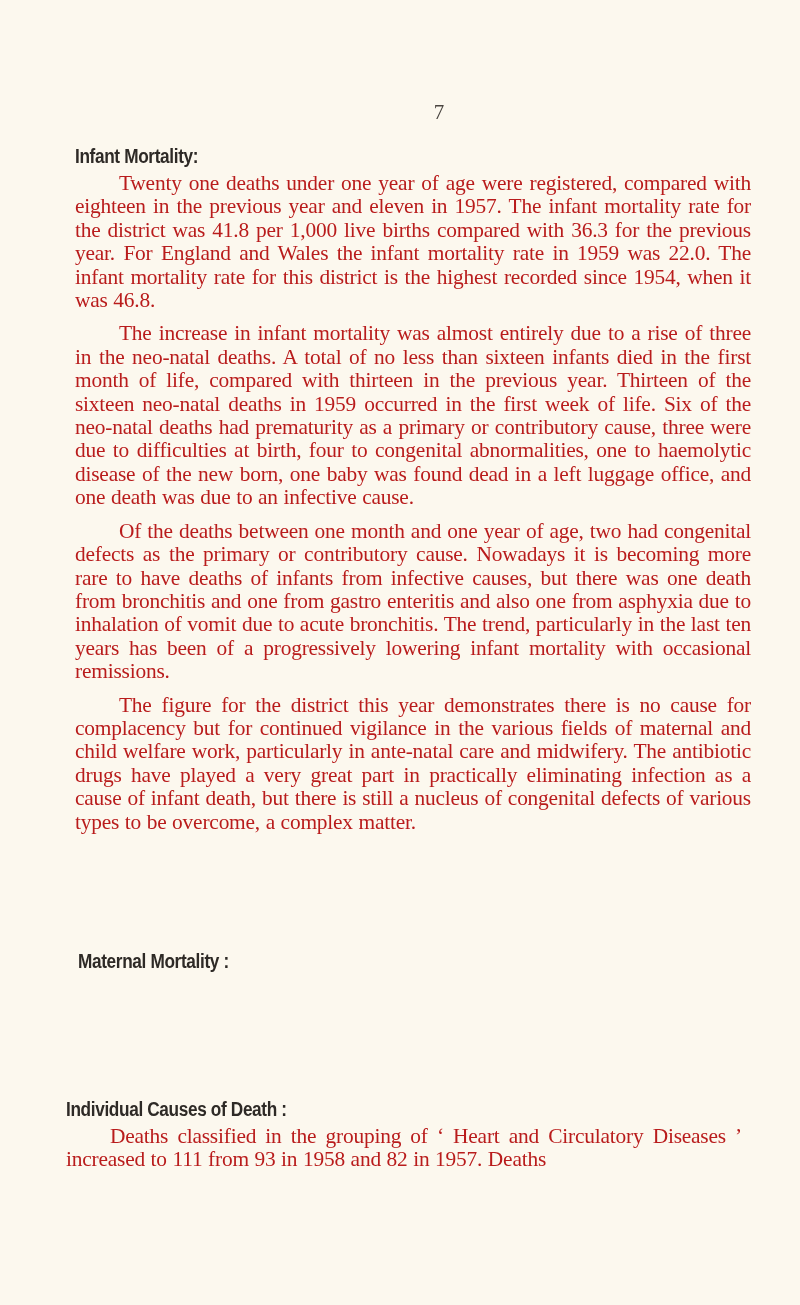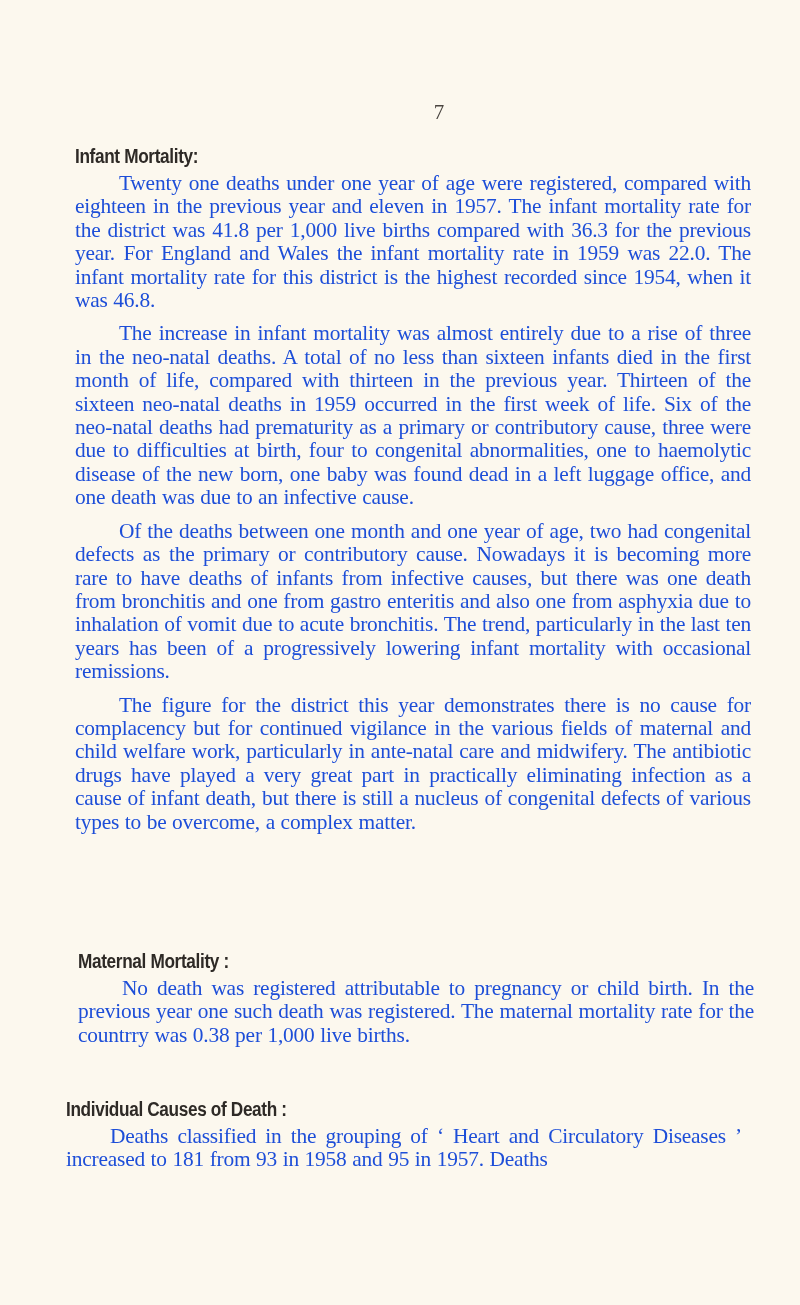--- a/index.html
+++ b/index.html
@@ -38,21 +38,21 @@
       transform: scaleX(0.86);
       transform-origin: left center;
       margin: 0;
     }
     .para {
       font-size: 21.4px;
       line-height: 23.4px;
       text-align: justify;
       margin: 0 0 10px 0;
       text-indent: 44px;
-      color: #1d4ed8;
+      color: #b91c1c;
       letter-spacing: -0.2px;
       word-spacing: 0.5px;
     }
     #sec-infant { position: absolute; top: 145px; left: 9px; width: 676px; }
     #sec-infant .section-heading { margin-bottom: 4px; }
     #sec-maternal { position: absolute; top: 950px; left: 12px; width: 676px; }
     #sec-maternal .section-heading { margin-bottom: 4px; }
     #sec-causes { position: absolute; top: 1098px; left: 0; width: 676px; }
     #sec-causes .section-heading { margin-bottom: 4px; }
   </style>
@@ -65,20 +65,19 @@
   <section id="sec-infant">
     <h2 class="section-heading">Infant Mortality:</h2>
     <p class="para">Twenty one deaths under one year of age were registered, compared with eighteen in the previous year and eleven in 1957. The infant mortality rate for the district was 41.8 per 1,000 live births compared with 36.3 for the previous year. For England and Wales the infant mortality rate in 1959 was 22.0. The infant mortality rate for this district is the highest recorded since 1954, when it was 46.8.</p>
     <p class="para">The increase in infant mortality was almost entirely due to a rise of three in the neo-natal deaths. A total of no less than sixteen infants died in the first month of life, compared with thirteen in the previous year. Thirteen of the sixteen neo-natal deaths in 1959 occurred in the first week of life. Six of the neo-natal deaths had prematurity as a primary or contributory cause, three were due to difficulties at birth, four to congenital abnormalities, one to haemolytic disease of the new born, one baby was found dead in a left luggage office, and one death was due to an infective cause.</p>
     <p class="para">Of the deaths between one month and one year of age, two had congenital defects as the primary or contributory cause. Nowadays it is becoming more rare to have deaths of infants from infective causes, but there was one death from bronchitis and one from gastro enteritis and also one from asphyxia due to inhalation of vomit due to acute bronchitis. The trend, particularly in the last ten years has been of a progressively lowering infant mortality with occasional remissions.</p>
     <p class="para">The figure for the district this year demonstrates there is no cause for complacency but for continued vigilance in the various fields of maternal and child welfare work, particularly in ante-natal care and midwifery. The antibiotic drugs have played a very great part in practically eliminating infection as a cause of infant death, but there is still a nucleus of congenital defects of various types to be overcome, a complex matter.</p>
   </section>
 
   <section id="sec-maternal">
     <h2 class="section-heading">Maternal Mortality :</h2>
-    <p class="para">No death was registered attributable to pregnancy or child birth. In the previous year one such death was registered. The maternal mortality rate for the countrry was 0.38 per 1,000 live births.</p>
   </section>
 
   <section id="sec-causes">
     <h2 class="section-heading">Individual Causes of Death :</h2>
-    <p class="para">Deaths classified in the grouping of ‘ Heart and Circulatory Diseases ’ increased to 181 from 93 in 1958 and 95 in 1957. Deaths</p>
+    <p class="para">Deaths classified in the grouping of ‘ Heart and Circulatory Diseases ’ increased to 111 from 93 in 1958 and 82 in 1957. Deaths</p>
   </section>
 </div>
 
 </body></html>

